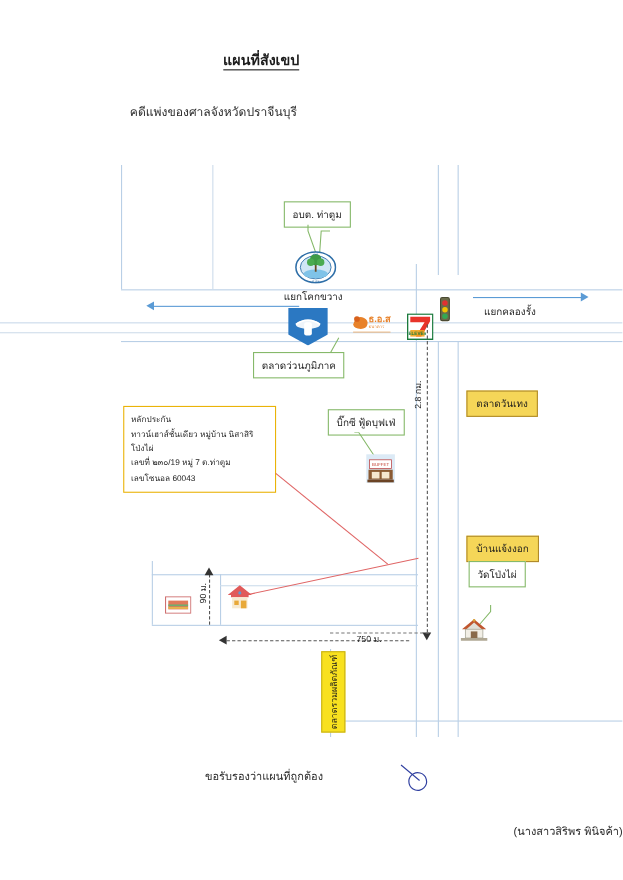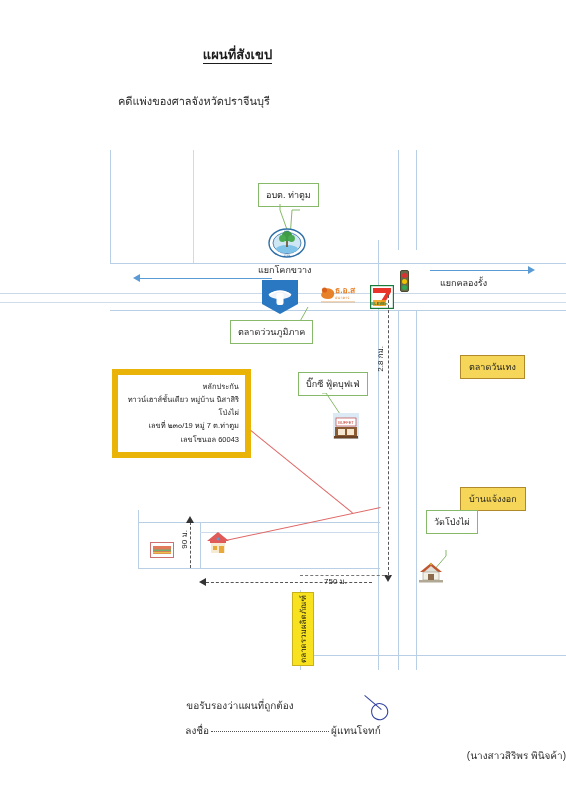--- a/index.html
+++ b/index.html
@@ -67,38 +67,37 @@
     text-align:left;
   }
   .callout-tail{position:absolute;}
   .callout-tail svg{display:block;}
 
   
   .ylabel{
     position:absolute;background:#f5d658;border:1px solid #b08a2a;
     font-size:9px;color:#1c1c1c;padding:4px 8px;white-space:nowrap;
     text-align:center;
-    margin-left:36px;
   }
   .ylabel-vert{
     position:absolute;background:#f8e11f;border:1px solid #c8b119;
     font-size:8px;color:#1c1c1c;
     width:20px;height:72px;
     display:flex;align-items:center;justify-content:center;
   }
   .ylabel-vert span{
     writing-mode:vertical-rl;transform:rotate(180deg);white-space:nowrap;
     letter-spacing:0px;
   }
 
   
   .redbox{
-    position:absolute;border:6px solid #eab308;background:#ffffff;
+    position:absolute;border:1px solid #eab308;background:#ffffff;
     font-size:7.5px;color:#1c1c1c;line-height:1.75;
-    padding:5px 6px 6px 6px;text-align:right;box-sizing:border-box;
+    padding:5px 6px 6px 6px;text-align:left;box-sizing:border-box;
   }
   .redline{position:absolute;transform-origin:0 0;height:1px;background:#e06666;}
 
   
   .dimline-h{position:absolute;border-top:1px dashed #555;}
   .dimline-v{position:absolute;border-left:1px dashed #555;}
   .dim-text{position:absolute;font-size:8px;color:#1c1c1c;white-space:nowrap;}
   .dim-text-v{position:absolute;font-size:8px;color:#1c1c1c;
     writing-mode:vertical-rl;transform:rotate(180deg);white-space:nowrap;}
   .dim-arrow{position:absolute;width:0;height:0;}
@@ -319,20 +318,17 @@
     <div class="dim-arrow da-up" style="left:186px;top:366px;"></div>
     <div class="dim-text-v" style="left:178px;top:380px;">90 ม.</div>
 
     <div class="dimline-h" style="left:206px;top:432px;width:166px;"></div>
     <div class="dim-arrow da-left" style="left:199px;top:428px;"></div>
     <div class="dim-text" style="left:324px;top:425px;">750 ม.</div>
 
   </div>
 
   <div class="certify">ขอรับรองว่าแผนที่ถูกต้อง</div>
-  <div class="sign-row">
-    <span>ลงชื่อ</span><span class="dots"></span><span>ผู้แทนโจทก์</span>
-  </div>
   <div class="sig-stroke"></div>
   <div class="sig-mark">◯</div>
   <div class="name-row">(นางสาวสิริพร พินิจค้า)</div>
 
 </div>
 
 </body></html>

